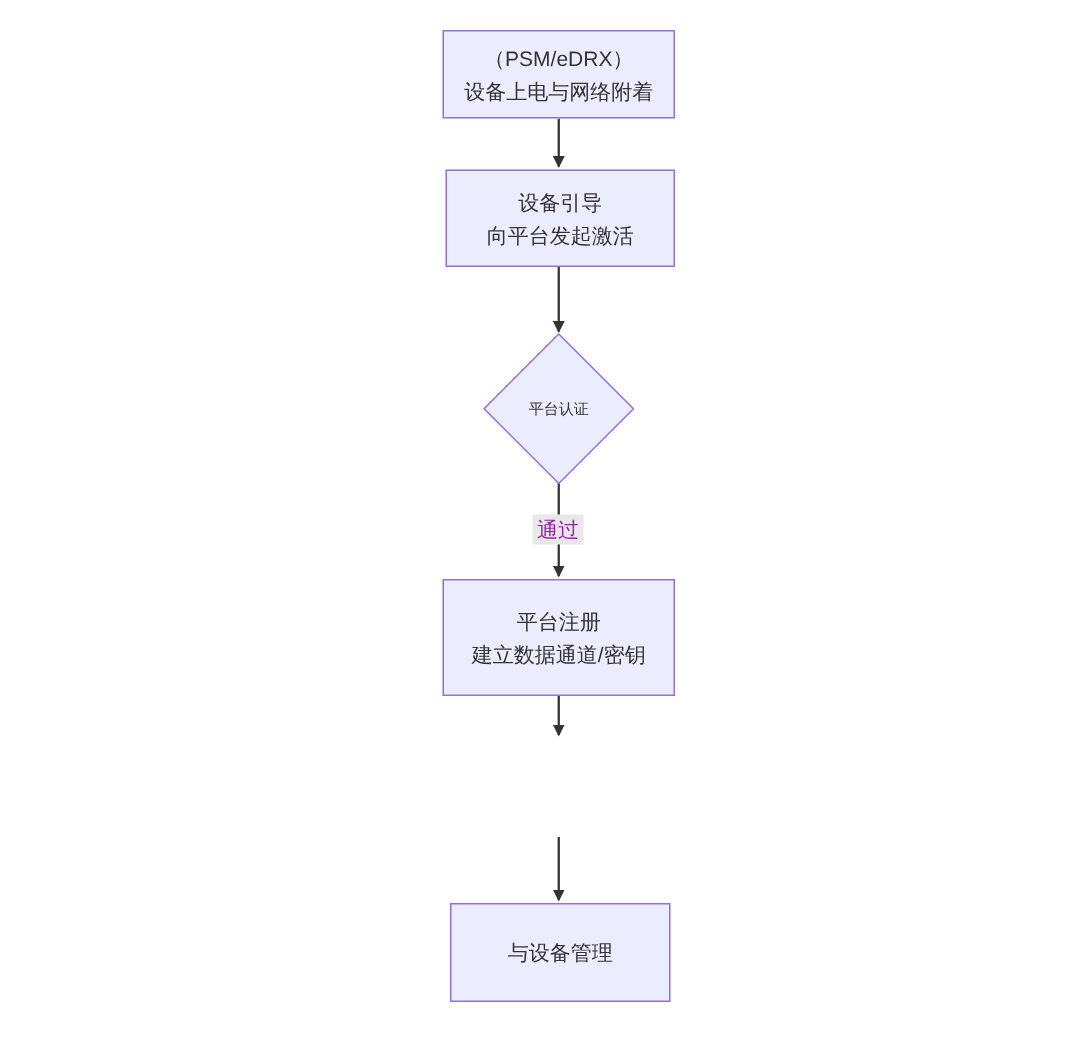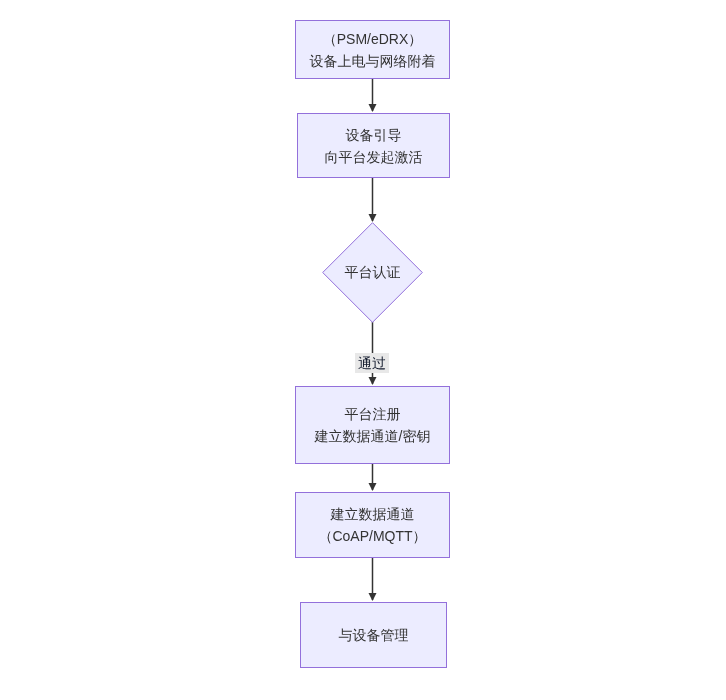--- a/index.html
+++ b/index.html
@@ -56,30 +56,30 @@
   .diamond-label {
     position: absolute;
     left: 0;
     top: 0;
     width: 101px;
     height: 101px;
     display: flex;
     align-items: center;
     justify-content: center;
     color: #333333;
-    font-size: 14px;
+    font-size: 10px;
     white-space: nowrap;
   }
   .edge-label {
     position: absolute;
     left: 372px;
-    top: 363px;
+    top: 353px;
     transform: translate(-50%, -50%);
     background: #e8e8e8;
-    color: #0f172a;
+    color: #a21caf;
     font-size: 14px;
     line-height: 18px;
     padding: 1px 3px;
     white-space: nowrap;
     text-align: center;
   }
   
   .n1 { left: 295px; top: 20px;  width: 155px; height: 59px; }
   .n2 { left: 297px; top: 113px; width: 153px; height: 65px; align-items: center; }
   .n3 { left: 295px; top: 386px; width: 155px; height: 78px; }
@@ -121,22 +121,18 @@
     <div class="diamond-label">平台认证</div>
   </div>
 
   <div class="edge-label">通过</div>
 
   <div class="node n3">
     <span>平台注册</span>
     <span>建立数据通道/密钥</span>
   </div>
 
-  <div class="node n4">
-    <span>建立数据通道</span>
-    <span>（CoAP/MQTT）</span>
-  </div>
 
   <div class="node n5">
     <span>与设备管理</span>
   </div>
 
 </div>
 
 </body></html>

